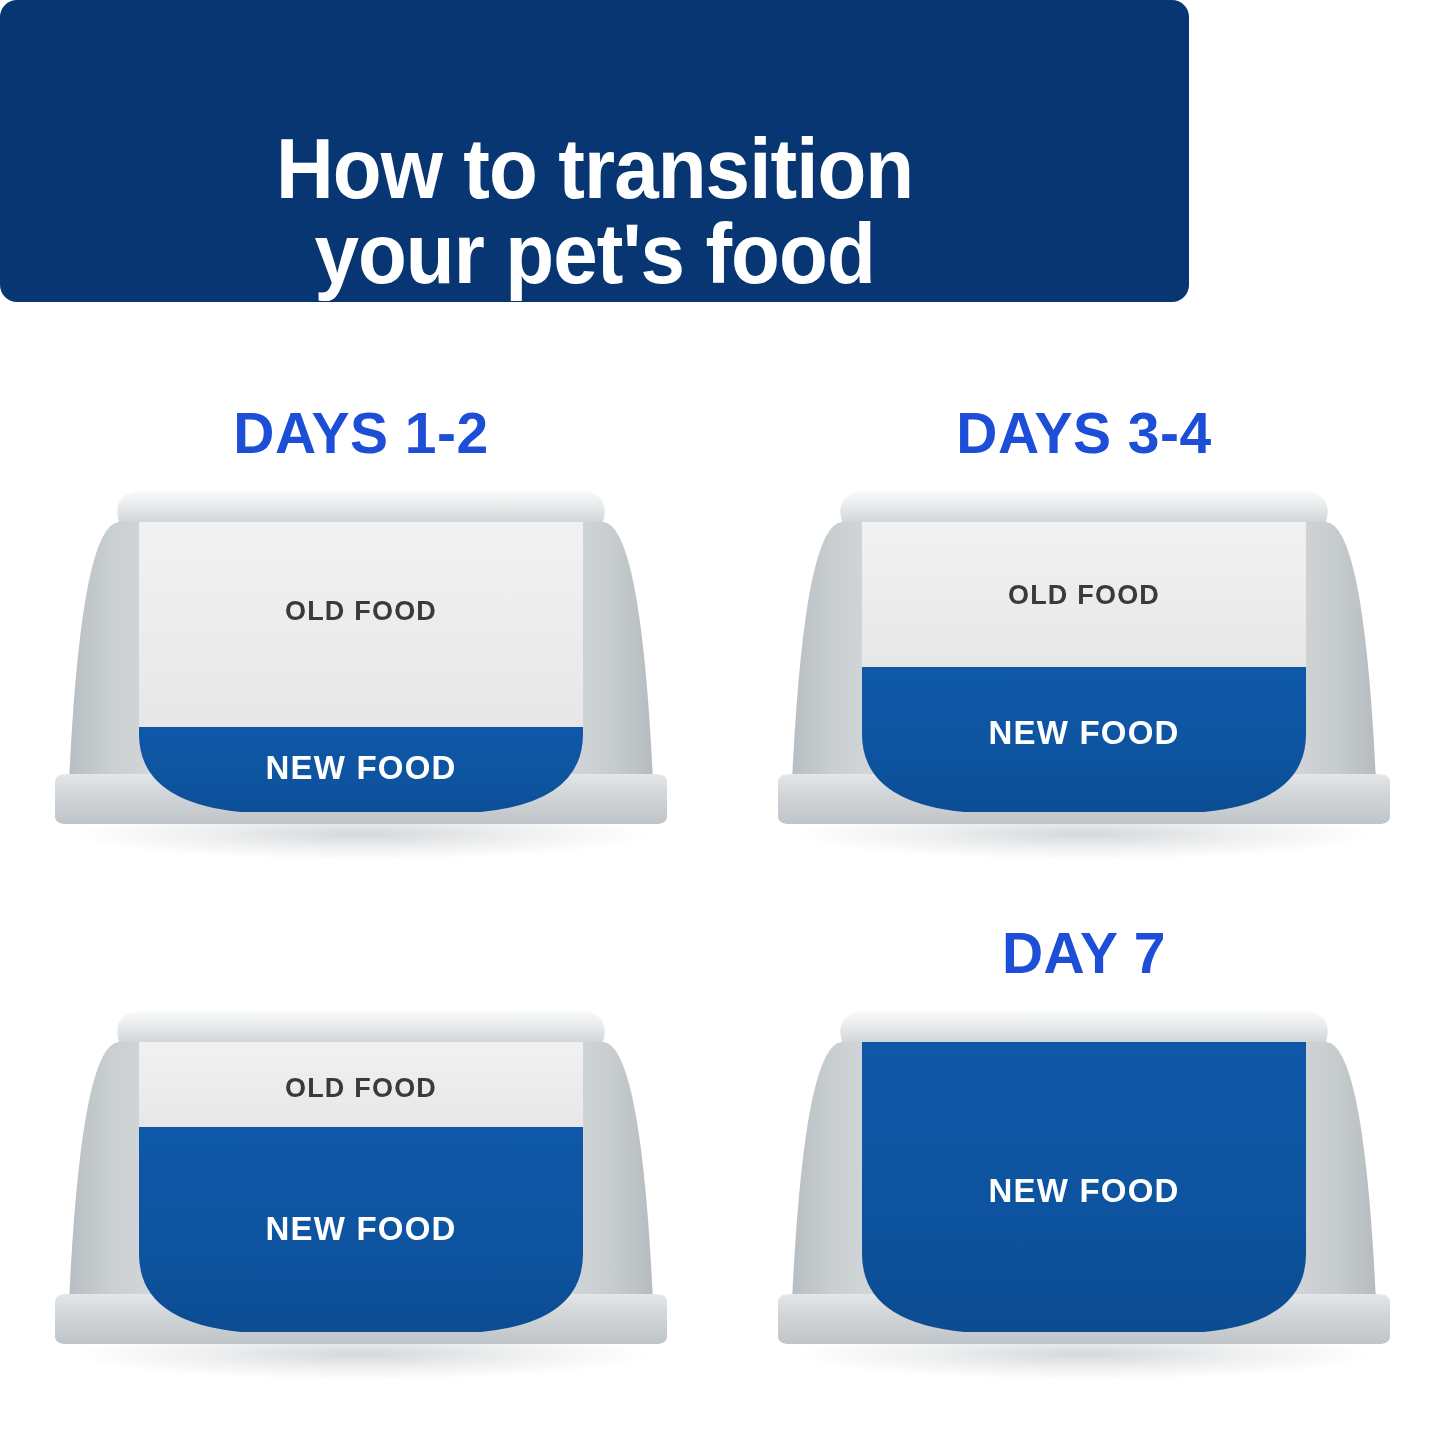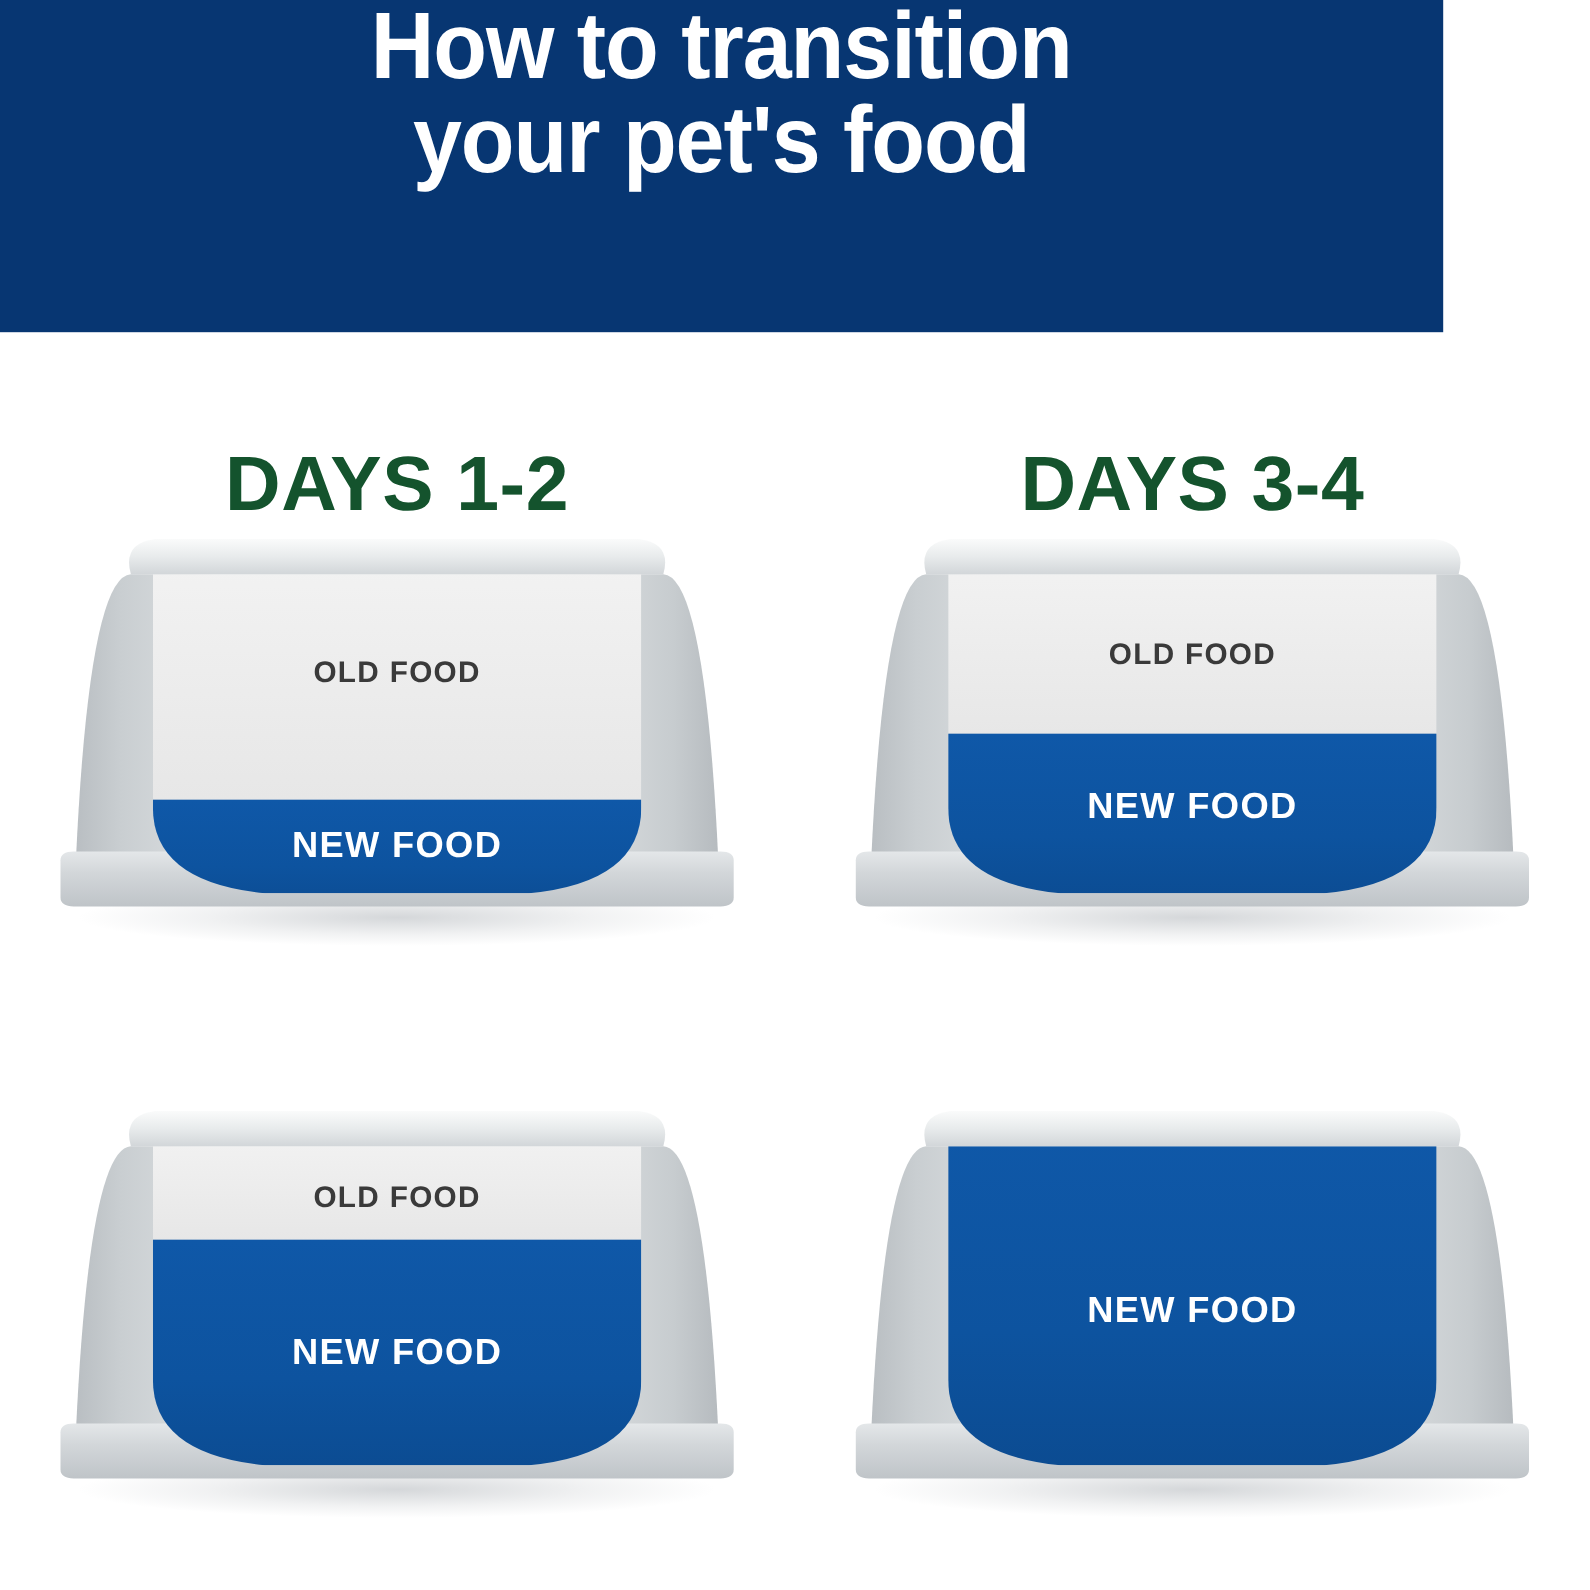--- a/index.html
+++ b/index.html
@@ -6,23 +6,23 @@
   body{
     width:1445px;height:1445px;
     background:#ffffff;
     font-family:"Liberation Sans", sans-serif;
     overflow:hidden;
     position:relative;
   }
 
   
   #header-band{
-    position:absolute;left:0;top:0;width:1312px;height:302px;
+    position:absolute;left:0;top:0;width:1189px;height:302px;
     background:#073672;
-    display:flex;align-items:flex-start;justify-content:center;
+    display:flex;align-items:flex-end;justify-content:center;border-radius:17px;
   }
   #header-title{
     color:#ffffff;
     font-family:"Liberation Sans", sans-serif;
     font-weight:bold;
     font-size:86px;
     line-height:0.99;
     text-align:center;
     letter-spacing:-1px;
     transform:scaleX(0.93);
@@ -41,23 +41,23 @@
   .bowl-cell.c0{left:0;    top:0;}
   .bowl-cell.c1{left:723px;top:0;}
   .bowl-cell.c2{left:0;    top:520px;}
   .bowl-cell.c3{left:723px;top:520px;}
 
   .day-label{
     position:absolute;left:0;top:98px;width:722px;
     text-align:center;
     font-family:"Liberation Sans", sans-serif;
     font-weight:bold;
-    font-size:70px;
+    font-size:57px;
     letter-spacing:0.5px;
-    color:#14532d;
+    color:#1d4ed8;
   }
   .bowl-svg-wrap{
     position:absolute;left:50%;top:180px;
     transform:translateX(-50%);
     width:640px;height:390px;
   }
   .bowl-svg{display:block;width:640px;height:390px;}
 
   .food-text{
     font-family:"Liberation Sans", sans-serif;
@@ -183,20 +183,21 @@
           <rect x="90" y="125" width="460" height="230" fill="url(#gNewA)"></rect>
         </g>
 
         <text class="food-text old-text" x="320" y="95" font-size="27" letter-spacing="1.2">OLD FOOD</text>
         <text class="food-text new-text" x="320" y="238" font-size="33" letter-spacing="1.2">NEW FOOD</text>
       </svg>
     </div>
   </div>
 
   <div class="bowl-cell c3">
+    <div class="day-label">DAY 7</div>
     <div class="bowl-svg-wrap">
       <svg class="bowl-svg" viewBox="0 0 640 390" xmlns="http://www.w3.org/2000/svg">
         <defs>
           <clipPath id="wellD">
             <path d="M98,40 L542,40 L542,252 Q542,320 440,330 L200,330 Q98,320 98,252 Z"></path>
           </clipPath>
         </defs>
 
         <ellipse cx="320" cy="352" rx="290" ry="26" fill="url(#gShadA)"></ellipse>
         <path d="M78,40 Q40,42 28,300 L612,300 Q600,42 562,40 Z" fill="url(#gBodyA)"></path>

